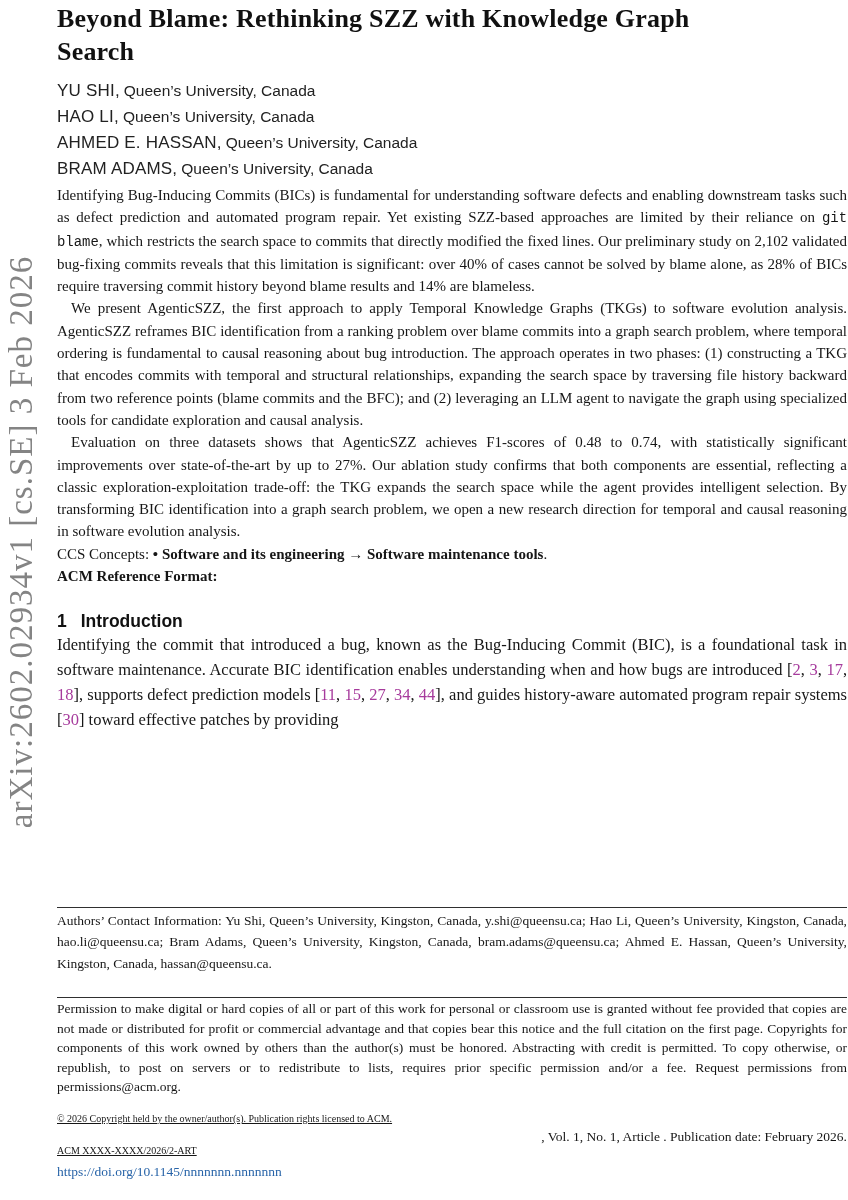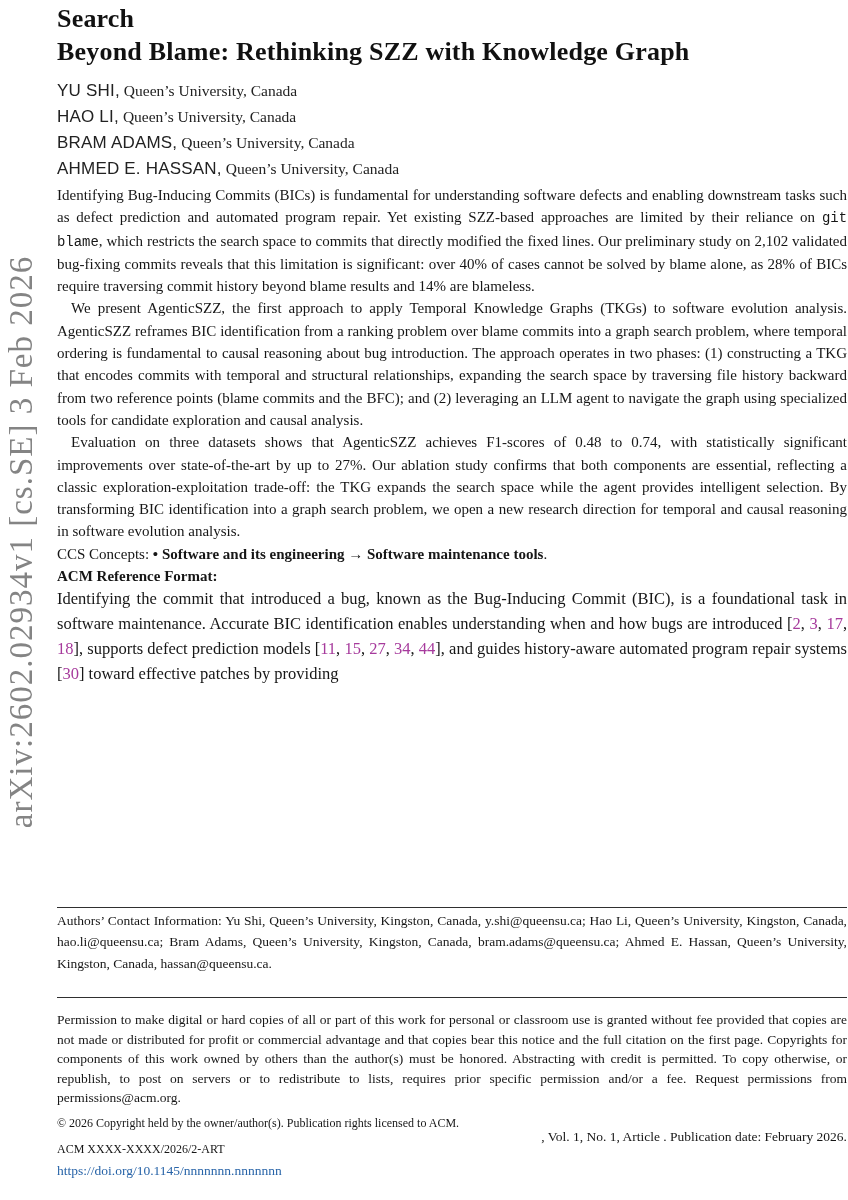--- a/index.html
+++ b/index.html
@@ -26,21 +26,21 @@
   .title-line{
     font-family:"Liberation Serif", serif;font-weight:bold;
     font-size:26px;line-height:33px;letter-spacing:0.2px;color:#111;
   }
   .authors-block{top:78px;}
   .author-line{height:26px;line-height:26px;white-space:nowrap;}
   .author-name{
     font-family:"Liberation Sans", sans-serif;font-size:17px;
     font-weight:400;color:#222;letter-spacing:0.2px;
   }
-  .author-affiliation{font-family:Liberation Serif, serif;font-size:15.5px;color:#222;}
+  .author-affiliation{font-family:Liberation Sans, sans-serif;font-size:15.5px;color:#222;}
 
   
   .front{top:184px;font-size:15px;line-height:22.3px;text-align:justify;}
   .front p{margin:0;}
   .front p.indent{text-indent:14px;}
   .ccs-line{margin-top:9px;}
   .keywords-line{margin-top:10px;}
   .acmref{margin-top:0;}
   .acmref-heading{font-weight:bold;}
   .section-heading{
@@ -49,74 +49,77 @@
   }
   .section-number{display:inline-block;}
   .section-title{display:inline-block;margin-left:14px;}
   .intro-paragraph{margin-top:8px;font-size:16.5px;line-height:24.8px;}
 
   
   .rule{border-top:1px solid var(--rule,#2f2f2f);height:0;}
   .contact-block{top:907px;}
   .contact-text{margin-top:2px;font-size:13.5px;line-height:21.4px;text-align:justify;}
   .bottom-block{top:997px;}
-  .permission-text{margin-top:12px;font-size:13.5px;line-height:19.6px;text-align:justify;}
-  .copyright-line,.issn-line{margin-top:6px;font-size:12px;line-height:19.6px;}
+  .permission-text{margin-top:1px;font-size:13.5px;line-height:19.6px;text-align:justify;}
+  .copyright-line,.issn-line{margin-top:12px;font-size:10px;line-height:19.6px;text-decoration:underline;}
   .doi-line{margin-top:2px;font-size:13.5px;line-height:19.6px;color:var(--link,#2864a8);}
 
   .footer-line{top:1128px;text-align:right;font-size:13.5px;line-height:18px;}
 
   
   .seg-plain{}
   .seg-bold{font-weight:bold;}
   .seg-code{font-family:"Liberation Mono", monospace;font-size:0.93em;}
   .seg-cite{color:var(--cite,#a63a9c);}
   .seg-link{color:var(--link,#2864a8);}
 </style>
 </head>
 <body>
 
 <div class="watermark">arXiv:2602.02934v1  [cs.SE]  3 Feb 2026</div>
 
 <div class="content title-block">
+  <div class="title-line">Beyond Blame: Rethinking SZZ with Knowledge Graph</div>
   <div class="title-line">Search</div>
-  <div class="title-line">Beyond Blame: Rethinking SZZ with Knowledge Graph</div>
 </div>
 
 <div class="content authors-block">
   <div class="author-line">
     <span class="author-name">YU SHI,</span>
     <span class="author-affiliation">Queen’s University, Canada</span>
   </div>
   <div class="author-line">
     <span class="author-name">HAO LI,</span>
     <span class="author-affiliation">Queen’s University, Canada</span>
   </div>
   <div class="author-line">
-    <span class="author-name">BRAM ADAMS,</span>
+    <span class="author-name">AHMED E. HASSAN,</span>
     <span class="author-affiliation">Queen’s University, Canada</span>
   </div>
   <div class="author-line">
-    <span class="author-name">AHMED E. HASSAN,</span>
+    <span class="author-name">BRAM ADAMS,</span>
     <span class="author-affiliation">Queen’s University, Canada</span>
   </div>
 </div>
 
 <div class="content front">
   <p><span class="seg-plain">Identifying Bug-Inducing Commits (BICs) is fundamental for understanding software defects and enabling downstream tasks such as defect prediction and automated program repair. Yet existing SZZ-based approaches are limited by their reliance on </span><span class="seg-code">git blame</span><span class="seg-plain">, which restricts the search space to commits that directly modified the fixed lines. Our preliminary study on 2,102 validated bug-fixing commits reveals that this limitation is significant: over 40% of cases cannot be solved by blame alone, as 28% of BICs require traversing commit history beyond blame results and 14% are blameless.</span></p>
   <p class="indent"><span class="seg-plain">We present AgenticSZZ, the first approach to apply Temporal Knowledge Graphs (TKGs) to software evolution analysis. AgenticSZZ reframes BIC identification from a ranking problem over blame commits into a graph search problem, where temporal ordering is fundamental to causal reasoning about bug introduction. The approach operates in two phases: (1) constructing a TKG that encodes commits with temporal and structural relationships, expanding the search space by traversing file history backward from two reference points (blame commits and the BFC); and (2) leveraging an LLM agent to navigate the graph using specialized tools for candidate exploration and causal analysis.</span></p>
   <p class="indent"><span class="seg-plain">Evaluation on three datasets shows that AgenticSZZ achieves F1-scores of 0.48 to 0.74, with statistically significant improvements over state-of-the-art by up to 27%. Our ablation study confirms that both components are essential, reflecting a classic exploration-exploitation trade-off: the TKG expands the search space while the agent provides intelligent selection. By transforming BIC identification into a graph search problem, we open a new research direction for temporal and causal reasoning in software evolution analysis.</span></p>
 
   <p class="ccs-line"><span class="seg-plain">CCS Concepts: </span><span class="seg-bold">• </span><span class="seg-bold">Software and its engineering</span><span class="seg-bold"> → </span><span class="seg-bold">Software maintenance tools</span><span class="seg-plain">.</span></p>
 
 
   <div class="acmref">
     <p class="acmref-heading">ACM Reference Format:</p>
   </div>
 
+  <div class="section-heading">
+    <span class="section-number">1</span><span class="section-title">Introduction</span>
+  </div>
 
   <p class="intro-paragraph"><span class="seg-plain">Identifying the commit that introduced a bug, known as the Bug-Inducing Commit (BIC), is a foundational task in software maintenance. Accurate BIC identification enables understanding when and how bugs are introduced [</span><span class="seg-cite">2</span><span class="seg-plain">, </span><span class="seg-cite">3</span><span class="seg-plain">, </span><span class="seg-cite">17</span><span class="seg-plain">, </span><span class="seg-cite">18</span><span class="seg-plain">], supports defect prediction models [</span><span class="seg-cite">11</span><span class="seg-plain">, </span><span class="seg-cite">15</span><span class="seg-plain">, </span><span class="seg-cite">27</span><span class="seg-plain">, </span><span class="seg-cite">34</span><span class="seg-plain">, </span><span class="seg-cite">44</span><span class="seg-plain">], and guides history-aware automated program repair systems [</span><span class="seg-cite">30</span><span class="seg-plain">] toward effective patches by providing</span></p>
 </div>
 
 <div class="content contact-block">
   <div class="rule"></div>
   <div class="contact-text">Authors’ Contact Information: Yu Shi, Queen’s University, Kingston, Canada, y.shi@queensu.ca; Hao Li, Queen’s University, Kingston, Canada, hao.li@queensu.ca; Bram Adams, Queen’s University, Kingston, Canada, bram.adams@queensu.ca; Ahmed E. Hassan, Queen’s University, Kingston, Canada, hassan@queensu.ca.</div>
 </div>
 
 <div class="content bottom-block">

